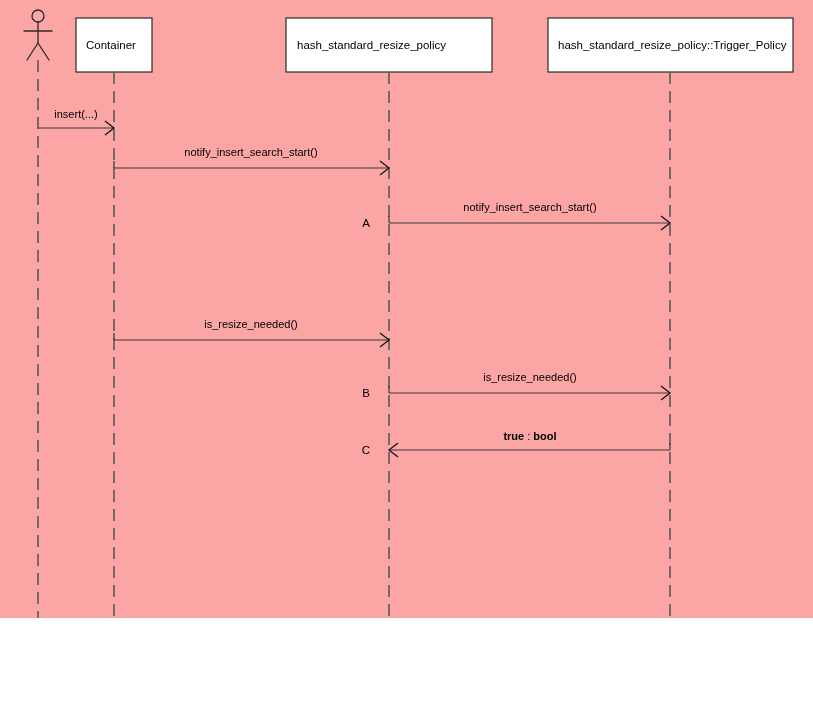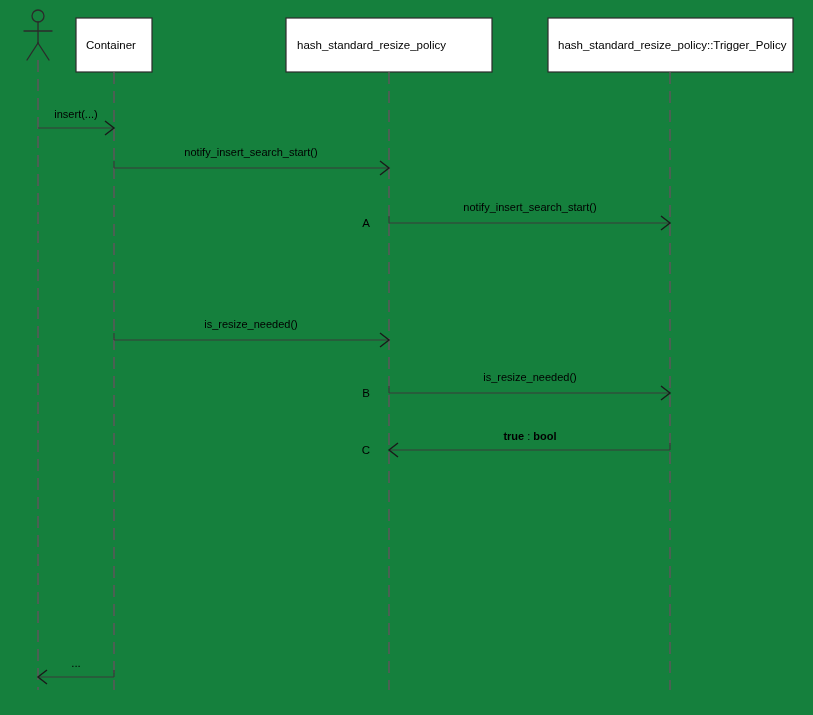--- a/index.html
+++ b/index.html
@@ -7,22 +7,22 @@
     padding: 0;
     background: #ffffff;
   }
   body {
     font-family: "Liberation Sans", sans-serif;
     color: #000000;
   }
   #diagram-root {
     position: relative;
     width: 813px;
-    height: 715px;
-    background: #15803d;
+    height: 618px;
+    background: #fca5a5;
     overflow: hidden;
   }
   #diagram-svg {
     position: absolute;
     left: 0;
     top: 0;
     width: 813px;
     height: 715px;
     display: block;
   }

